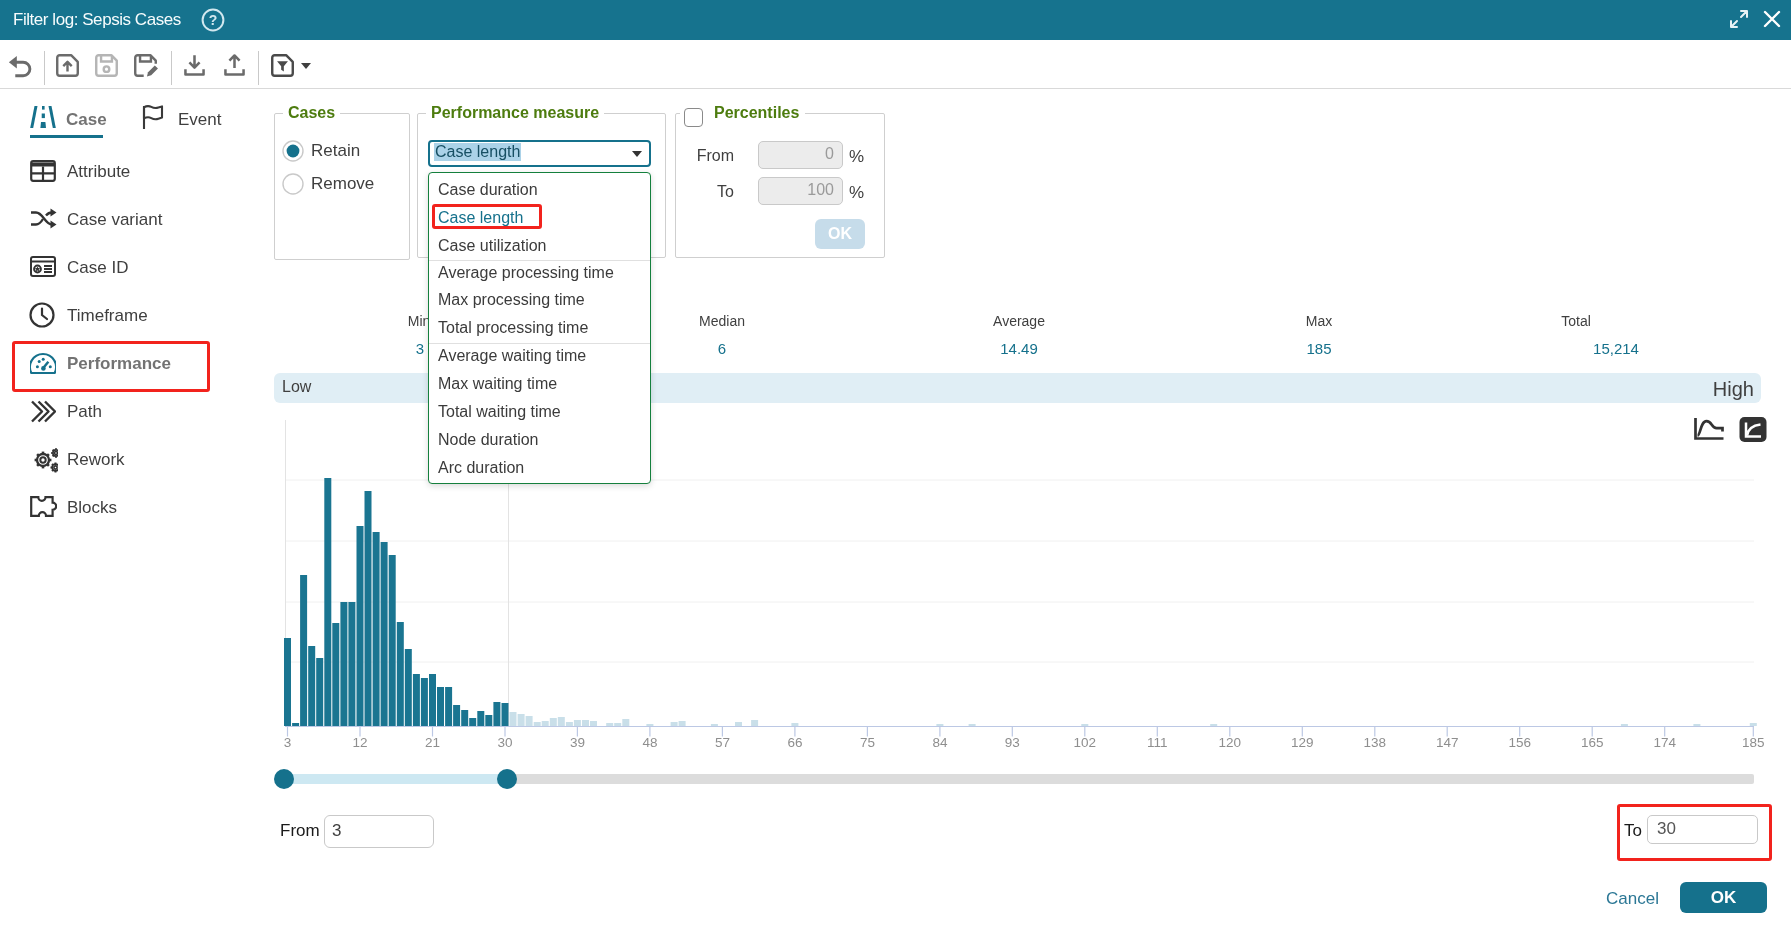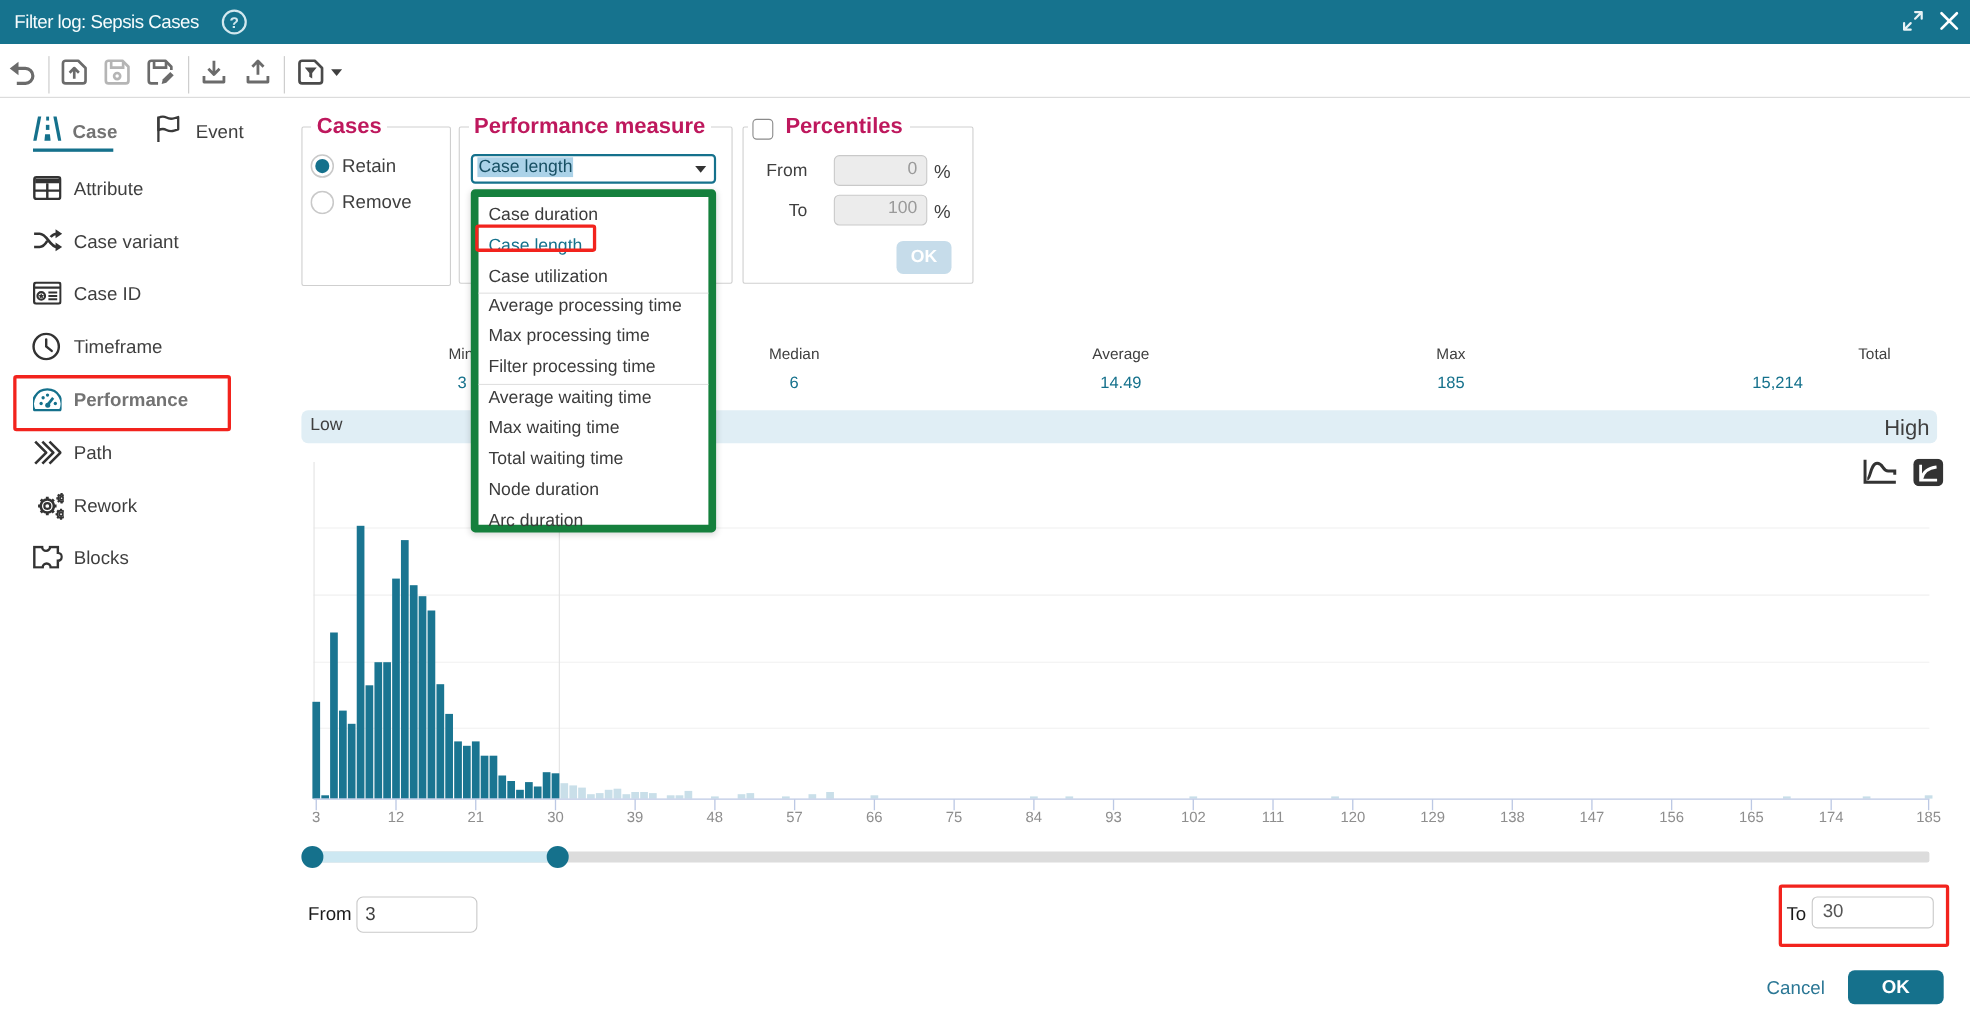--- a/index.html
+++ b/index.html
@@ -6,27 +6,27 @@
   html,body { width:1791px; height:926px; background:#fff; font-family:"Liberation Sans", sans-serif; overflow:hidden; }
   .abs { position:absolute; }
   #titlebar { position:absolute; left:0; top:0; width:1791px; height:40px; background:#16738e; color:#fff; }
   #titlebar .title { position:absolute; left:13px; top:10px; font-size:17px; color:#f7fcfd; letter-spacing:-0.45px; }
   .dditem.tealtext { color:#15718c; font-weight:normal; }
   #toolbar { position:absolute; left:0; top:40px; width:1791px; height:49px; background:#fff; border-bottom:1px solid #d9d9d9; }
   .vsep { position:absolute; top:51px; width:1px; height:34px; background:#c9c9c9; }
   .menutext { position:absolute; font-size:17px; color:#3f3f3f; }
   .tealtext { color:#737373; font-weight:bold; }
   fieldset { position:absolute; border:1px solid #cfcfcf; border-radius:2px; }
-  legend { font-size:20px; font-weight:bold; color:#be185d; margin-left:8px; padding:0 5px; }
+  legend { font-size:16px; font-weight:bold; color:#4d7c0f; margin-left:8px; padding:0 5px; }
   .statlabel { position:absolute; font-size:14px; color:#3f3f3f; transform:translateX(-50%);text-align:center; }
   .statvalue { position:absolute; font-size:15px; color:#15718c; transform:translateX(-50%); }
   #band { position:absolute; left:274px; top:373px; width:1487px; height:30px; background:#e0eef5; border-radius:6px; }
   #band .low { position:absolute; left:8px; top:5px; font-size:16px; color:#3f3f3f; }
   #band .high { position:absolute; right:7px; top:5px; font-size:20px; color:#3f3f3f; }
-  #dropdown { position:absolute; left:428px; top:172px; width:223px; height:312px; background:#fff; border:7px solid #15803d; border-radius:4px; box-shadow:0 2px 6px rgba(0,0,0,0.15); z-index:30; }
+  #dropdown { position:absolute; left:428px; top:172px; width:223px; height:312px; background:#fff; border:1px solid #15803d; border-radius:4px; box-shadow:0 2px 6px rgba(0,0,0,0.15); z-index:30; }
   .dditem { position:absolute; left:9px; font-size:16px; color:#3b3b3b; white-space:nowrap; }
   .ddsep { position:absolute; left:0; width:100%; height:1px; background:#e0e0e0; }
   .redbox { position:absolute; border:3px solid #f2231d; border-radius:3px; z-index:40; }
   .input { position:absolute; border:1px solid #c9c9c9; border-radius:4px; background:#fff; font-size:17px; color:#3f3f3f; }
   .dinput { position:absolute; border:1px solid #c9c9c9; border-radius:5px; background:#ececec; font-size:16px; color:#9a9a9a; text-align:right; }
 </style>
 </head>
 <body>
 
 <div id="titlebar">
@@ -245,21 +245,21 @@
 <div class="abs" style="left:815px;top:219px;width:50px;height:30px;background:#c6dcea;border-radius:6px;color:#fff;font-size:16px;font-weight:bold;text-align:center;line-height:30px">OK</div>
 
 <div class="statlabel" style="left:419px;top:313px">Min</div>
 <div class="statvalue" style="left:420px;top:340px">3</div>
 <div class="statlabel" style="left:722px;top:313px">Median</div>
 <div class="statvalue" style="left:722px;top:340px">6</div>
 <div class="statlabel" style="left:1019px;top:313px">Average</div>
 <div class="statvalue" style="left:1019px;top:340px">14.49</div>
 <div class="statlabel" style="left:1319px;top:313px">Max</div>
 <div class="statvalue" style="left:1319px;top:340px">185</div>
-<div class="statlabel" style="left:1704px;top:313px">Total</div>
+<div class="statlabel" style="left:1576px;top:313px">Total</div>
 <div class="statvalue" style="left:1616px;top:340px">15,214</div>
 
 <div id="band">
   <div class="low">Low</div>
   <div class="high">High</div>
 </div>
 
 <svg class="abs" style="left:0;top:405px;z-index:1" width="1791" height="350" viewBox="0 0 1791 350">
 
   <g stroke="#f0f0f0" stroke-width="1">
@@ -401,21 +401,21 @@
 <div class="abs" style="left:1606px;top:889px;font-size:17px;color:#2b7795">Cancel</div>
 <div class="abs" style="left:1680px;top:882px;width:87px;height:31px;background:#15718c;border-radius:6px;color:#fff;font-size:17px;font-weight:bold;text-align:center;line-height:31px">OK</div>
 
 <div id="dropdown">
   <div class="dditem" style="top:8px">Case duration</div>
   <div class="dditem tealtext" style="top:36px;font-weight:normal">Case length</div>
   <div class="dditem" style="top:64px">Case utilization</div>
   <div class="ddsep" style="top:87px"></div>
   <div class="dditem" style="top:91px">Average processing time</div>
   <div class="dditem" style="top:118px">Max processing time</div>
-  <div class="dditem" style="top:146px">Filter processing time</div>
+  <div class="dditem" style="top:146px">Total processing time</div>
   <div class="ddsep" style="top:170px"></div>
   <div class="dditem" style="top:174px">Average waiting time</div>
   <div class="dditem" style="top:202px">Max waiting time</div>
   <div class="dditem" style="top:230px">Total waiting time</div>
   <div class="dditem" style="top:258px">Node duration</div>
   <div class="dditem" style="top:286px">Arc duration</div>
 </div>
 <div class="redbox" style="left:432px;top:204px;width:110px;height:25px;z-index:45"></div>
 
 </body></html>

